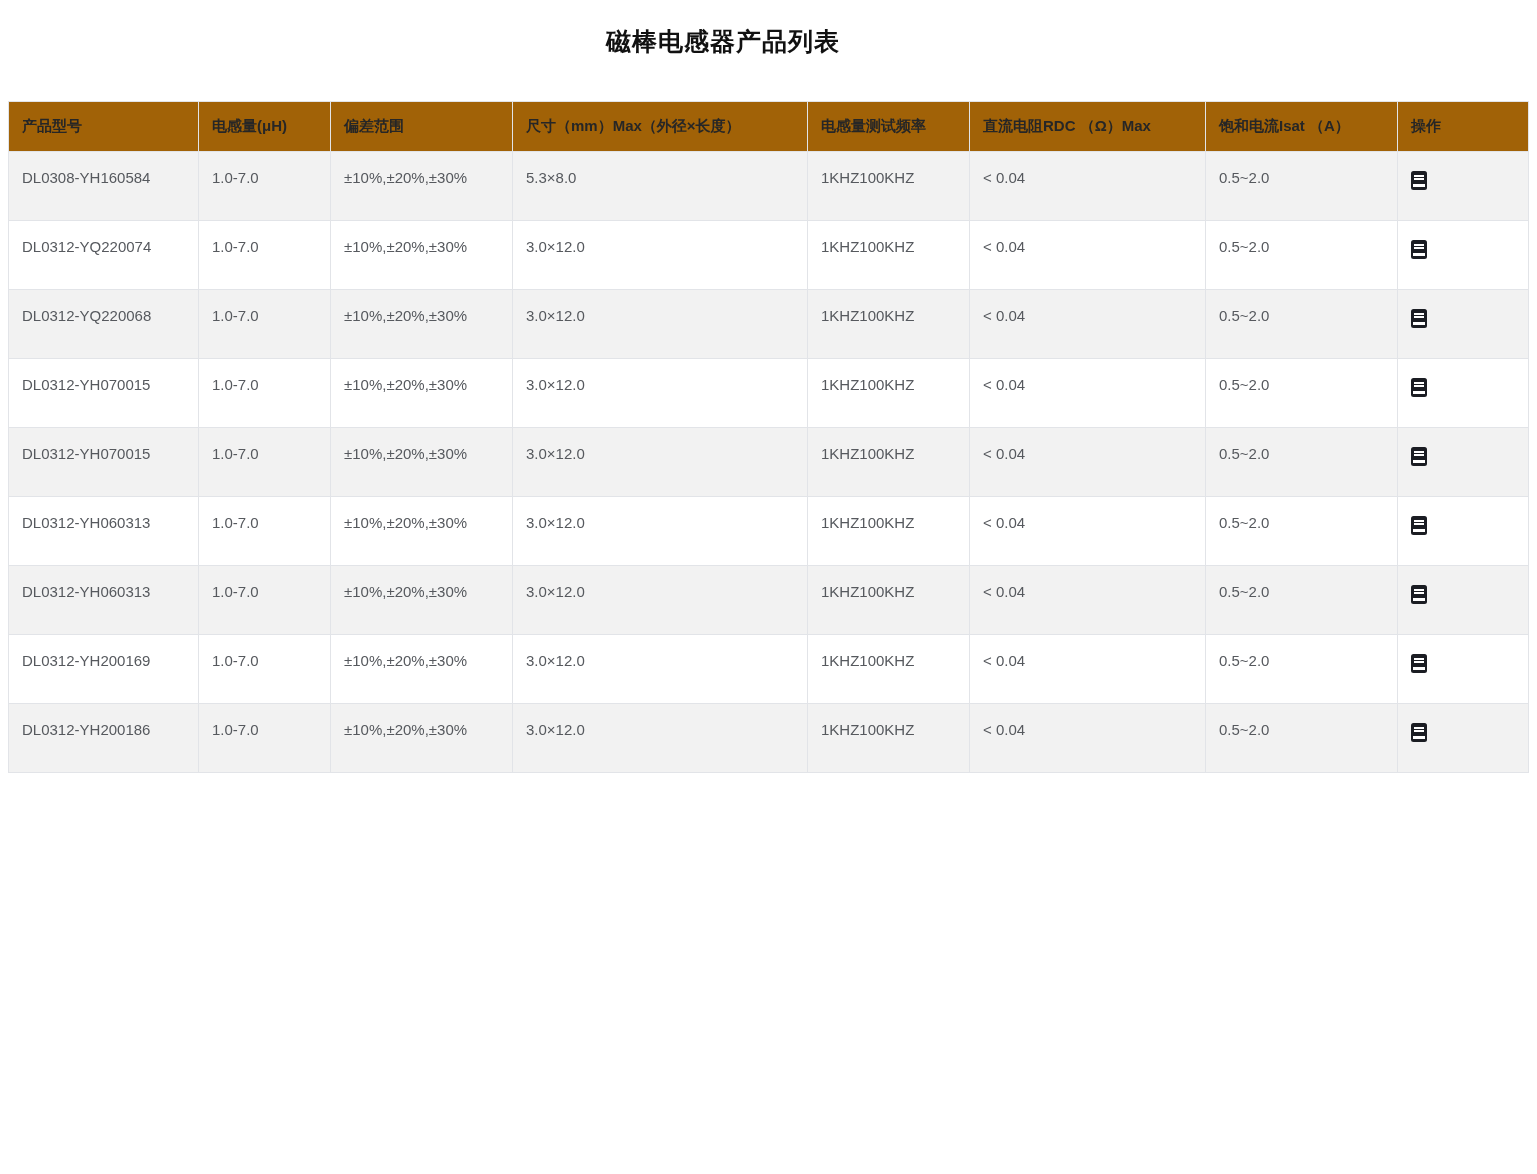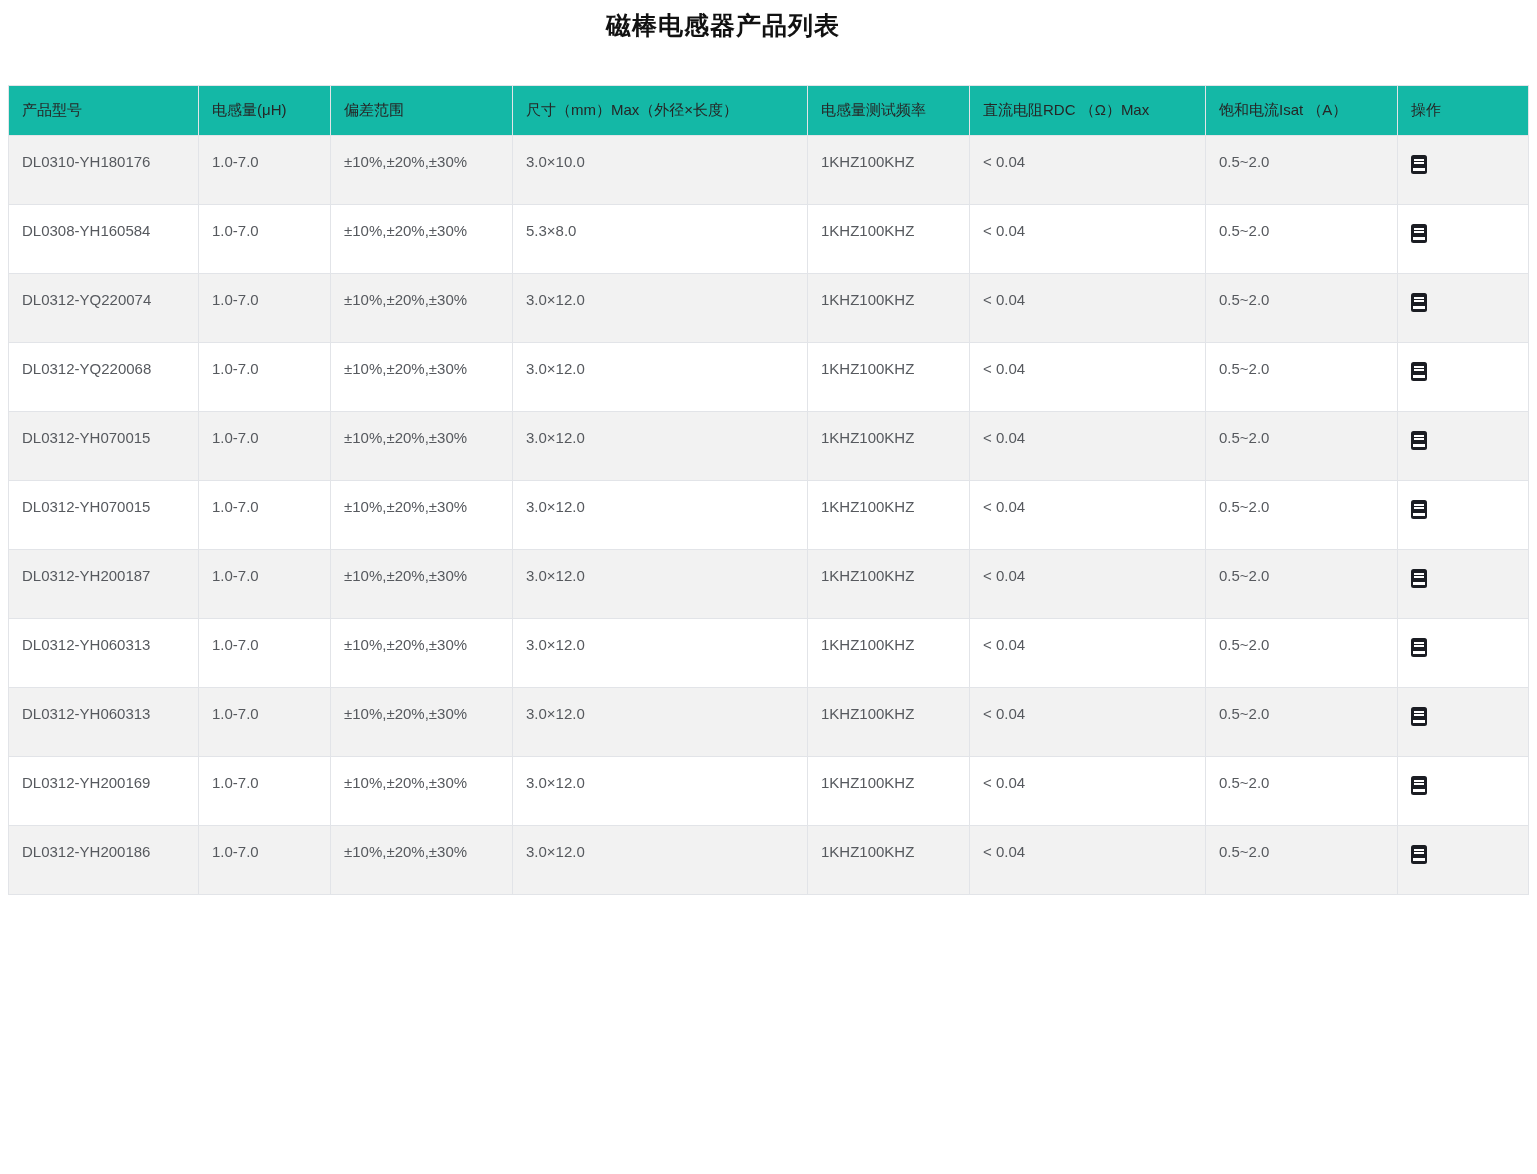--- a/index.html
+++ b/index.html
@@ -4,21 +4,21 @@
 <style>
   html, body {
     background: #ffffff;
     margin: 0;
     padding: 0;
     font-family: "Liberation Sans", "DejaVu Sans", sans-serif;
   }
   .page {
     width: 1446px;
     box-sizing: border-box;
-    padding: 0 8px;
+    padding: 16px 8px;
   }
   .page-title {
     margin: 0;
     padding-top: 10px;
     height: 30px;
     line-height: 30px;
     text-align: center;
     font-size: 25px;
     font-weight: 700;
     color: #111111;
@@ -36,23 +36,23 @@
     text-align: left;
     font-size: 15px;
     padding: 0 13px;
     box-sizing: border-box;
     overflow: hidden;
     white-space: nowrap;
   }
   .product-table thead th {
     height: 50px;
     vertical-align: middle;
-    font-weight: 400;
+    font-weight: 700;
     color: #262626;
-    background: #14b8a6;
+    background: #a16207;
   }
   .product-table tbody td {
     height: 69px;
     vertical-align: top;
     padding-top: 17px;
     color: #56595e;
     background: #ffffff;
   }
   .product-table tbody tr:nth-child(odd) td {
     background: #f2f2f2;
@@ -115,34 +115,20 @@
         <th>电感量(μH)</th>
         <th>偏差范围</th>
         <th>尺寸（mm）Max（外径×长度）</th>
         <th>电感量测试频率</th>
         <th>直流电阻RDC （Ω）Max</th>
         <th>饱和电流Isat （A）</th>
         <th>操作</th>
       </tr>
     </thead>
     <tbody>
-  <tr>
-    <td>DL0310-YH180176</td>
-    <td>1.0-7.0</td>
-    <td>±10%,±20%,±30%</td>
-    <td>3.0×10.0</td>
-    <td>1KHZ100KHZ</td>
-    <td>&lt; 0.04</td>
-    <td>0.5~2.0</td>
-    <td>
-      <span class="doc-btn">
-        <span class="doc-icon"></span>
-      </span>
-    </td>
-  </tr>
 
   <tr>
     <td>DL0308-YH160584</td>
     <td>1.0-7.0</td>
     <td>±10%,±20%,±30%</td>
     <td>5.3×8.0</td>
     <td>1KHZ100KHZ</td>
     <td>&lt; 0.04</td>
     <td>0.5~2.0</td>
     <td>
@@ -208,34 +194,20 @@
     <td>1KHZ100KHZ</td>
     <td>&lt; 0.04</td>
     <td>0.5~2.0</td>
     <td>
       <span class="doc-btn">
         <span class="doc-icon"></span>
       </span>
     </td>
   </tr>
 
-  <tr>
-    <td>DL0312-YH200187</td>
-    <td>1.0-7.0</td>
-    <td>±10%,±20%,±30%</td>
-    <td>3.0×12.0</td>
-    <td>1KHZ100KHZ</td>
-    <td>&lt; 0.04</td>
-    <td>0.5~2.0</td>
-    <td>
-      <span class="doc-btn">
-        <span class="doc-icon"></span>
-      </span>
-    </td>
-  </tr>
 
   <tr>
     <td>DL0312-YH060313</td>
     <td>1.0-7.0</td>
     <td>±10%,±20%,±30%</td>
     <td>3.0×12.0</td>
     <td>1KHZ100KHZ</td>
     <td>&lt; 0.04</td>
     <td>0.5~2.0</td>
     <td>

